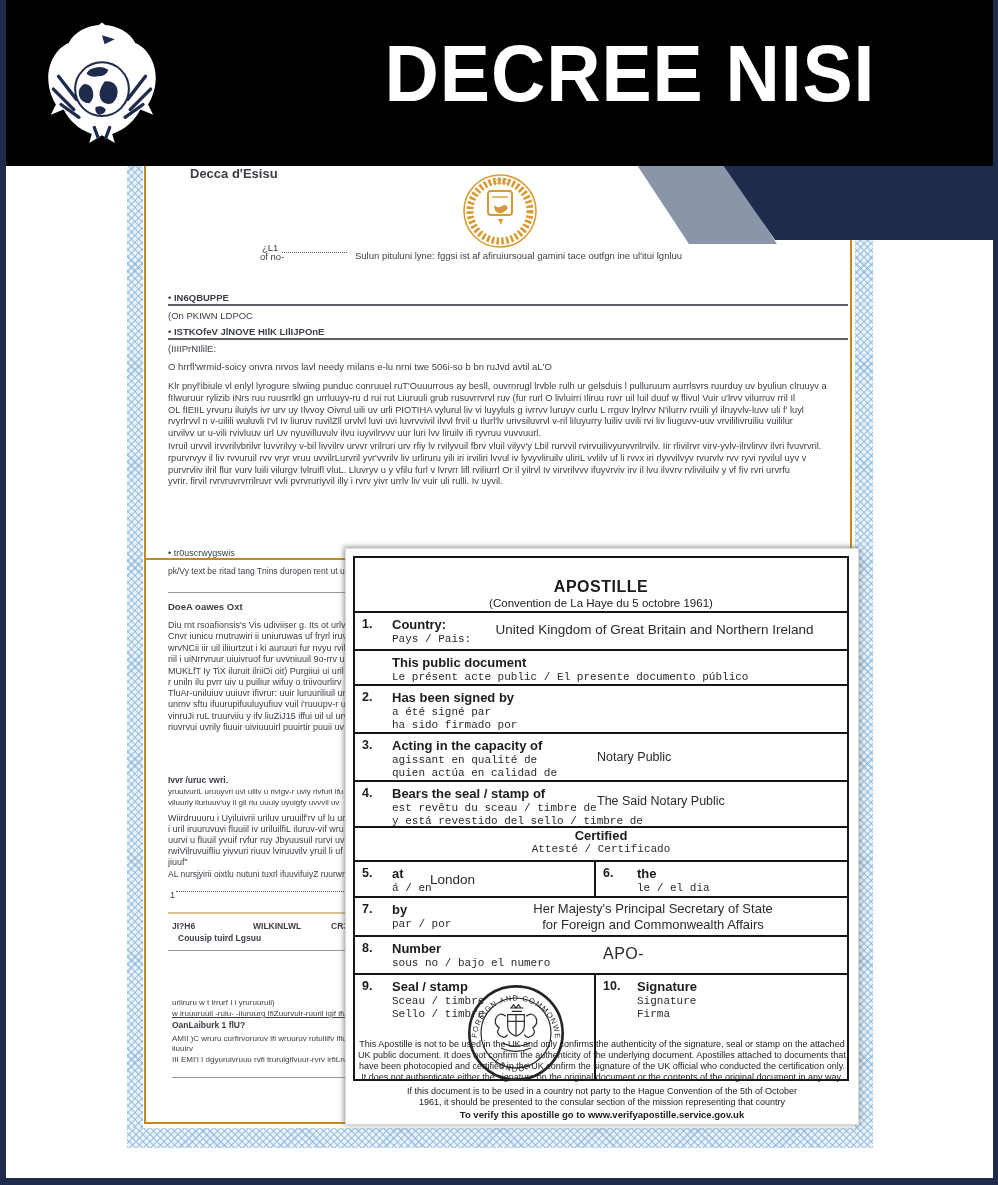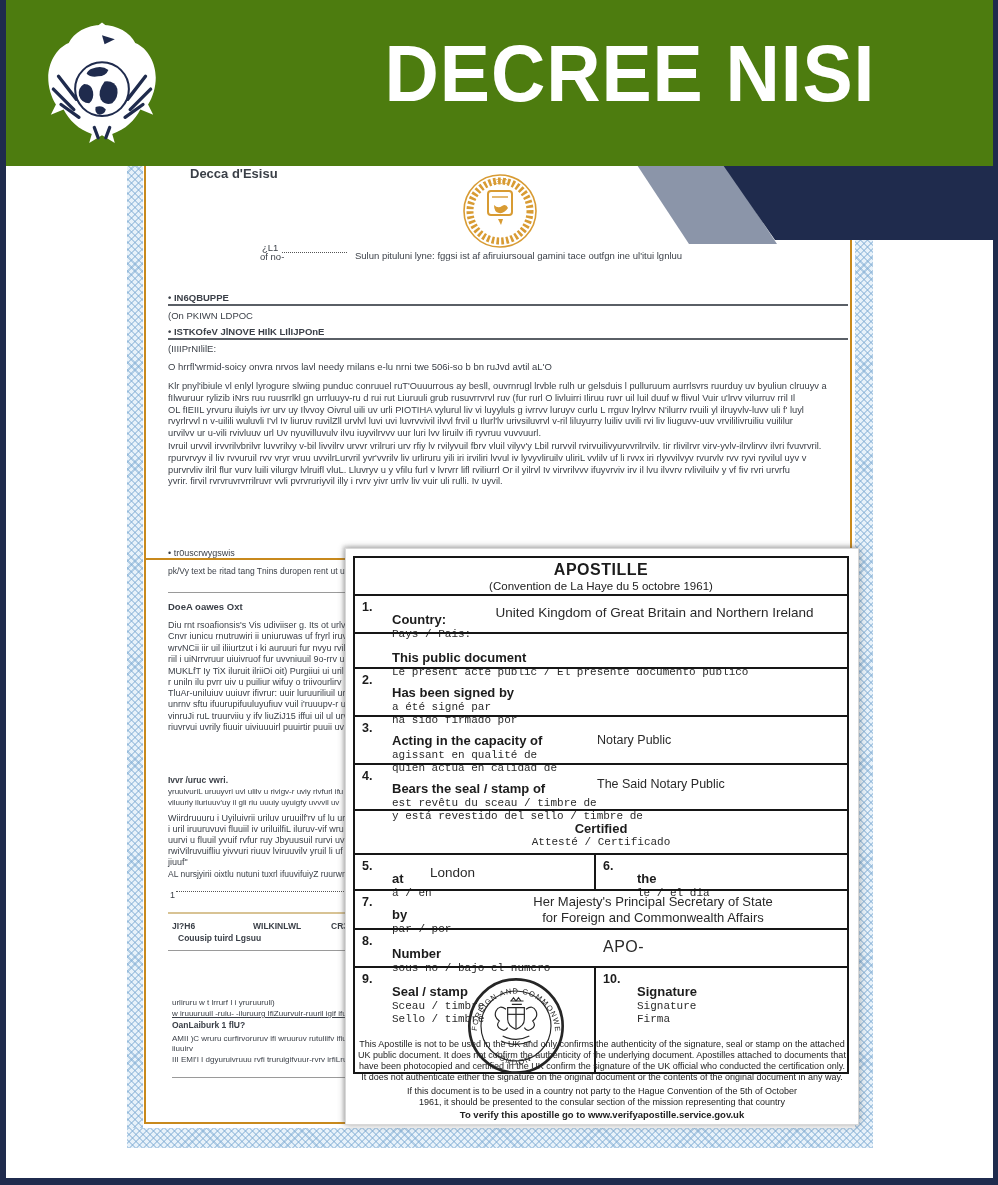--- a/index.html
+++ b/index.html
@@ -4,21 +4,21 @@
 <style>
   html,body{margin:0;padding:0;}
   body{
     width:998px;height:1185px;position:relative;overflow:hidden;
     font-family:"Liberation Sans", sans-serif;background:#ffffff;
   }
   .stage{position:absolute;inset:0;}
   
   .frame{position:absolute;inset:0;border-left:6px solid #1f2b4d;border-right:5px solid #1f2b4d;border-bottom:7px solid #1f2b4d;pointer-events:none;z-index:40;}
   
-  .banner{position:absolute;left:0;top:0;width:998px;height:166px;background:#4d7c0f;z-index:10;}
+  .banner{position:absolute;left:0;top:0;width:998px;height:166px;background:#000000;z-index:10;}
   .banner-title{
     position:absolute;left:320px;top:28px;width:620px;text-align:center;
     color:#ffffff;font-weight:bold;font-size:80px;letter-spacing:1px;
     transform:scaleX(.94);transform-origin:center;white-space:nowrap;
   }
   .logo{position:absolute;left:38px;top:18px;width:128px;height:132px;}
   
   .ext-navy{position:absolute;left:630px;top:165px;width:368px;height:76px;background:#1f2b4d;
     clip-path:polygon(93px 0,368px 0,368px 75px,145px 75px);z-index:9;}
   .ext-slate{position:absolute;left:630px;top:165px;width:160px;height:79px;background:#8b95a9;
@@ -42,25 +42,25 @@
   .court-seal{position:absolute;left:458px;top:171px;width:84px;height:80px;z-index:3;}
   
   .sheet{
     position:absolute;left:345px;top:548px;width:512px;height:575px;background:#ffffff;
     box-shadow:0 0 7px rgba(60,60,60,.45), -2px -2px 3px rgba(120,120,120,.25);
     z-index:20;border:1px solid #d8d8d8;
   }
   .ap-table{position:absolute;left:7px;top:7px;width:492px;border:2.5px solid #161616;}
   .ap-row{position:relative;border-top:2px solid #161616;display:flex;}
   .ap-row:first-child{border-top:none;}
-  .ap-head{display:block;text-align:center;padding-top:3px;height:33px;}
+  .ap-head{display:block;text-align:center;padding-top:20px;height:33px;}
   .ap-title{font-weight:bold;font-size:16px;letter-spacing:.5px;color:#1c1c1c;}
   .ap-sub{font-size:11.5px;color:#222;margin-top:1px;}
   .num{width:30px;padding:4px 0 0 7px;font-weight:bold;font-size:12.5px;color:#1c1c1c;flex:none;}
-  .lblwrap{flex:1;padding-top:16px;}
+  .lblwrap{flex:1;padding-top:4px;}
   .lbl{font-weight:bold;font-size:13px;color:#1c1c1c;}
   .sub{font-size:11px;color:#2a2a2a;line-height:13px;margin-top:1px;font-family:Liberation Mono, monospace;}
   .val{position:absolute;font-size:12.5px;color:#2a2a2a;}
   .cols{display:flex;width:100%;}
   .c-left{width:239px;border-right:2px solid #161616;position:relative;display:flex;}
   .c-right{flex:1;position:relative;display:flex;}
   .ap-note{position:absolute;left:12px;right:12px;text-align:center;font-size:9px;line-height:11px;color:#222;}
   .fco-seal{position:absolute;left:108px;top:8px;width:106px;height:100px;}
 </style>
 </head>
@@ -227,21 +227,21 @@
       <div class="ap-row" style="height:44px;">
         <div class="num">4.</div>
         <div class="lblwrap">
           <div class="lbl">Bears the seal / stamp of</div>
           <div class="sub pre">est revêtu du sceau / timbre de
 y está revestido del sello / timbre de</div>
         </div>
         <div class="val" style="left:242px;top:12px;">The Said Notary Public</div>
       </div>
 
-      <div class="ap-row" style="height:32px;display:block;text-align:center;padding-top:10px;">
+      <div class="ap-row" style="height:32px;display:block;text-align:center;padding-top:0;">
         <div class="lbl">Certified</div>
         <div class="sub" style="margin-top:0;">Attesté / Certificado</div>
       </div>
 
       <div class="ap-row" style="height:34px;">
         <div class="cols">
           <div class="c-left">
             <div class="num">5.</div>
             <div class="lblwrap">
               <div class="lbl">at</div>

